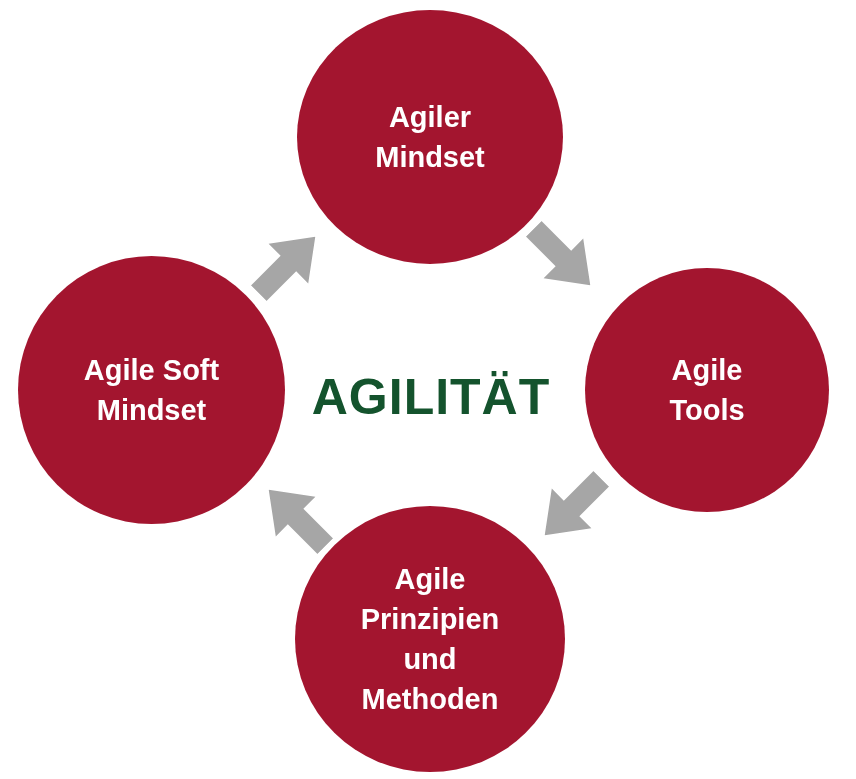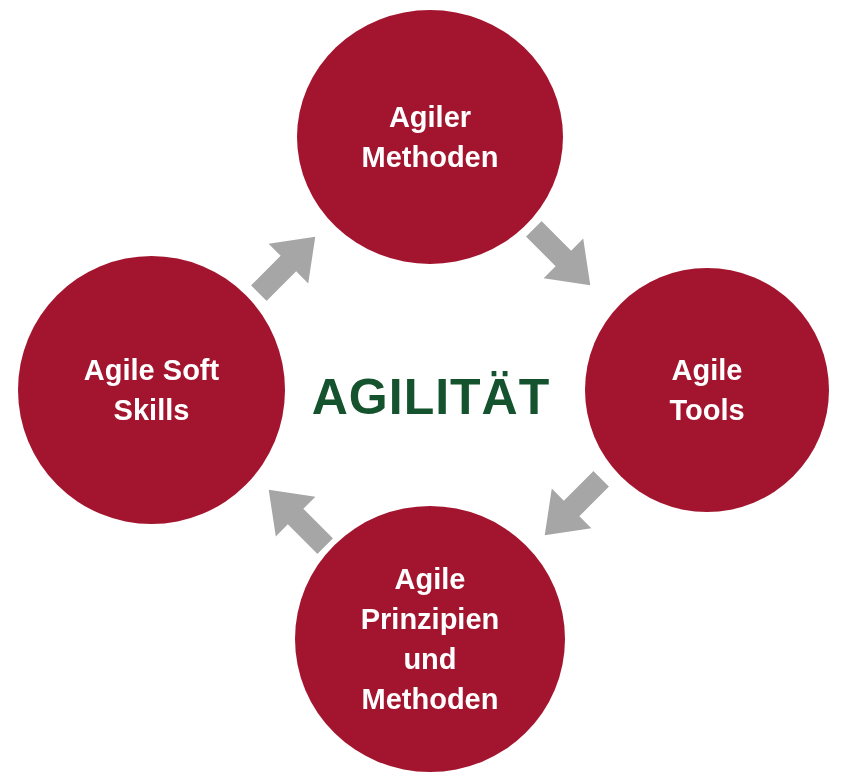--- a/index.html
+++ b/index.html
@@ -57,38 +57,38 @@
   .arrow-right-to-bottom{ left: 533px; top: 477px; transform: rotate(135deg); }
   .arrow-bottom-to-left { left: 257px; top: 488px; transform: rotate(-135deg); }
 </style>
 </head>
 <body>
 
 <div class="canvas">
 
   <div class="node node-top">
     <span class="node-label">Agiler
-Methoden</span>
+Mindset</span>
   </div>
 
   <div class="node node-right">
     <span class="node-label">Agile
 Tools</span>
   </div>
 
   <div class="node node-bottom">
     <span class="node-label">Agile
 Prinzipien
 und
 Methoden</span>
   </div>
 
   <div class="node node-left">
     <span class="node-label">Agile Soft
-Skills</span>
+Mindset</span>
   </div>
 
   <div class="center-label">AGILITÄT</div>
 
   <svg class="arrow arrow-left-to-top" viewBox="0 0 80 60" aria-hidden="true">
     <polygon points="0,19 42,19 42,2 80,30 42,58 42,41 0,41"></polygon>
   </svg>
 
   <svg class="arrow arrow-top-to-right" viewBox="0 0 80 60" aria-hidden="true">
     <polygon points="0,19 42,19 42,2 80,30 42,58 42,41 0,41"></polygon>

